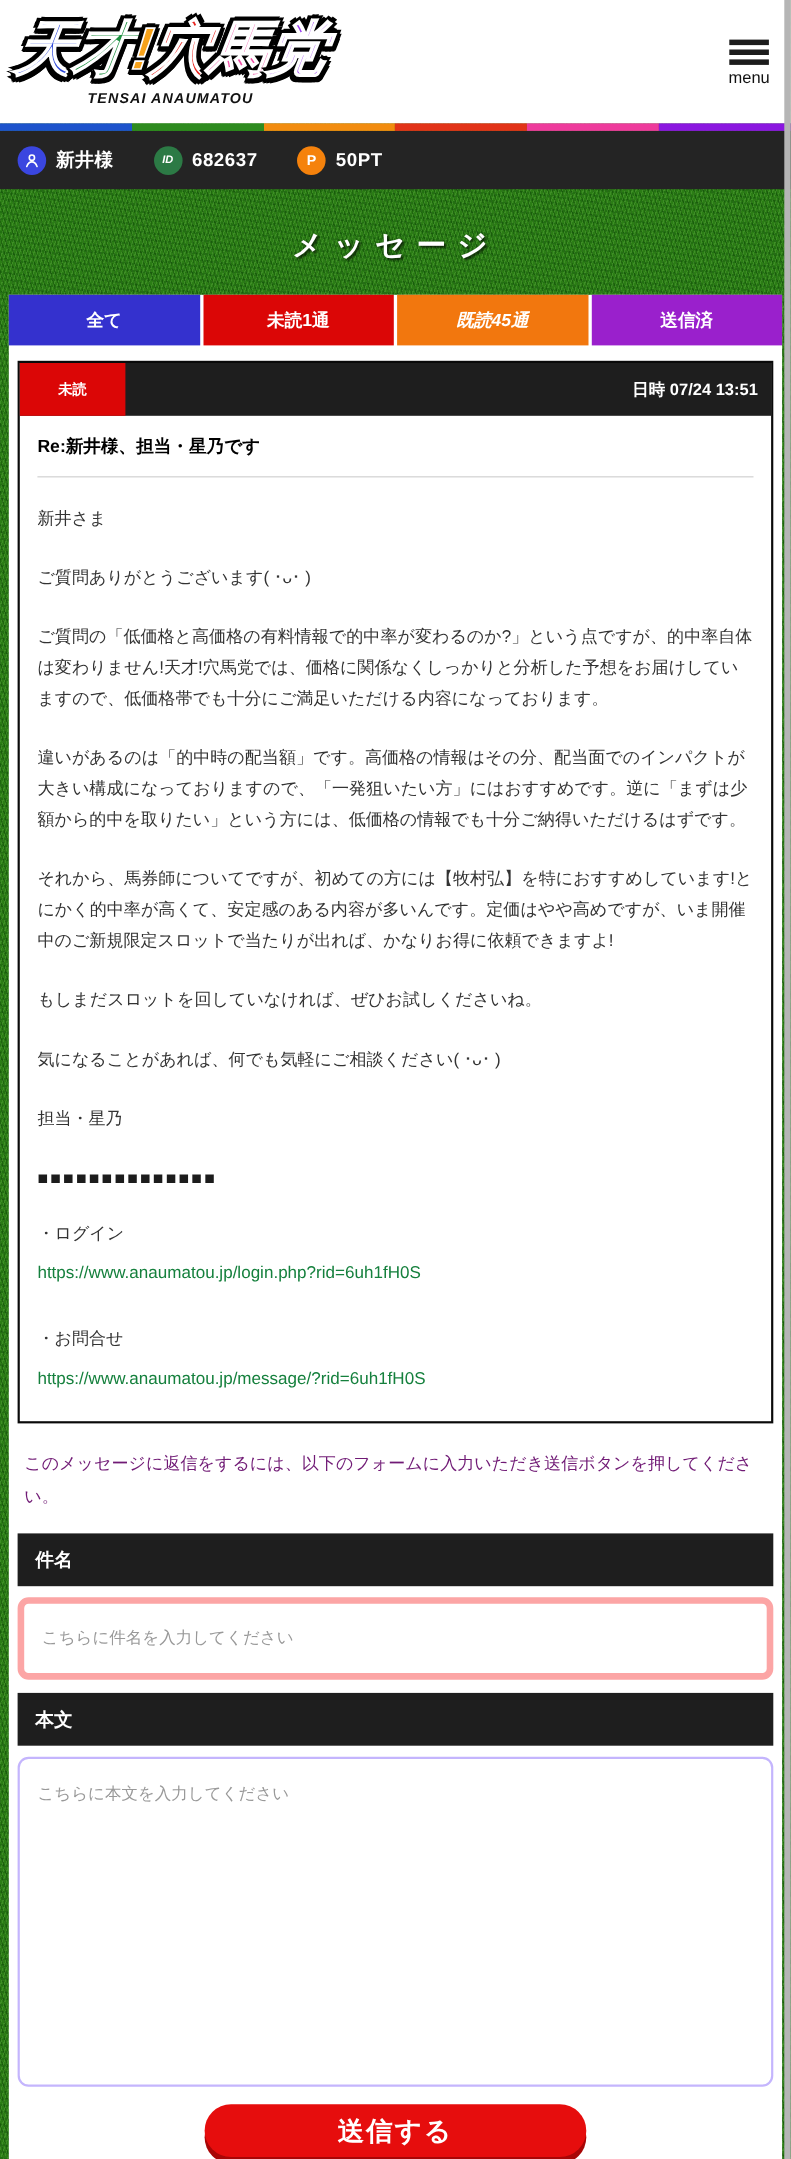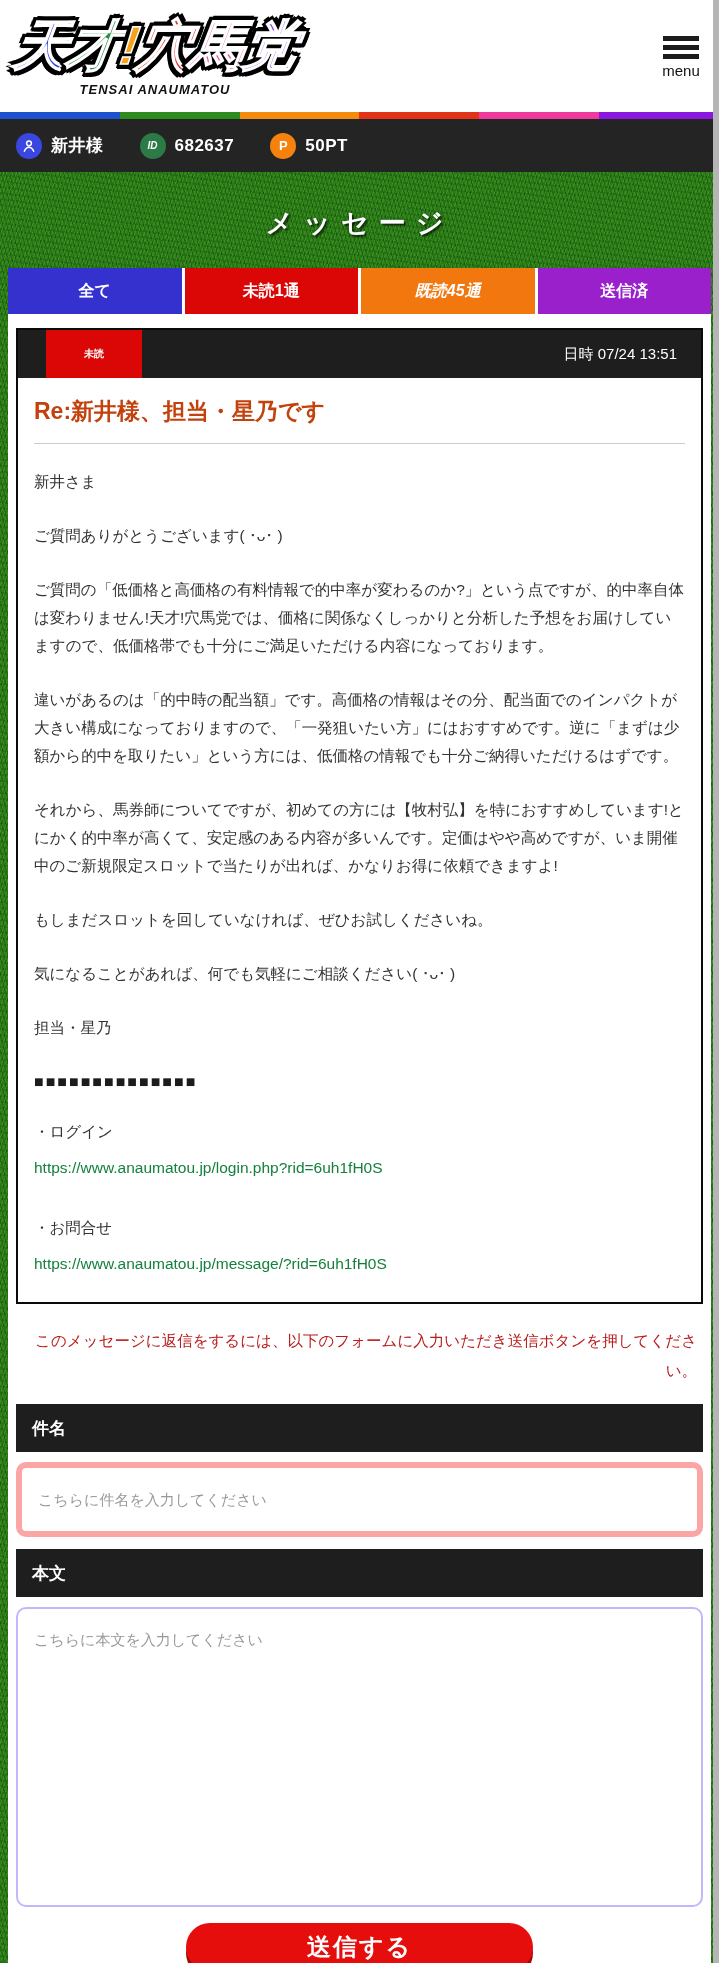--- a/index.html
+++ b/index.html
@@ -70,39 +70,39 @@
     flex:1; height:46px; display:flex; align-items:center; justify-content:center;
     color:#fff; font-size:16px; font-weight:bold; cursor:pointer;
   }
 
   
   .msg-card{ margin:14px 8px 0; border:2px solid #0a0a0a; background:#fff; }
   .msg-card-header{
     height:48px; background:#1e1e1e; display:flex; align-items:center; justify-content:space-between;
   }
   .status-badge{
-    width:96px; height:48px; background:#db0606; color:#fff; font-size:10px; font-weight:bold;
-    display:flex; align-items:center; justify-content:center; flex:0 0 auto;margin-left:28px;
-  }
-  .msg-date{ color:#fff; font-size:15px; font-weight:normal; padding-right:24px; }
+    width:96px; height:48px; background:#db0606; color:#fff; font-size:13px; font-weight:bold;
+    display:flex; align-items:center; justify-content:center; flex:0 0 auto;
+  }
+  .msg-date{ color:#fff; font-size:15px; font-weight:bold; padding-right:12px; }
   .msg-card-body{ padding:18px 16px 24px; }
-  .msg-subject{ font-size:23px; font-weight:bold; color:#c2410c; margin-bottom:16px; }
+  .msg-subject{ font-size:16px; font-weight:bold; color:#000000; margin-bottom:16px; }
   .msg-divider{ border:none; border-top:1px solid #ccc; margin-bottom:24px; }
   .msg-text, .msg-bullet, .msg-squares{ font-size:15.5px; color:#333; line-height:28px; }
   .msg-text{ margin-bottom:26px; }
   .msg-squares{ margin-bottom:22px; color:#1c1c1c; letter-spacing:2px; font-size:16px; }
   .msg-bullet{ margin-bottom:8px; }
   a.msg-link{
     display:block; font-size:15.5px; line-height:28px; color:#15803d;
     text-decoration:none; word-break:break-all; margin-bottom:32px;
   }
   a.msg-link:last-child{ margin-bottom:0; }
 
   
-  .reply-instruction{ padding:22px 14px 6px; font-size:15.5px; line-height:30px; color:#b91c1c;text-align:right; }
+  .reply-instruction{ padding:22px 14px 6px; font-size:15.5px; line-height:30px; color:#701a75; }
   .field-label{
     margin:12px 8px 0; height:48px; background:#1e1e1e; color:#fff;
     font-size:17px; font-weight:bold; display:flex; align-items:center; padding-left:16px;
   }
   .subject-input{
     display:block; width:687px; margin:10px 8px 2px; height:75px;
     border:6px solid #fca5a5; border-radius:10px; padding:0 16px;
     font-size:15px; font-family:inherit; color:#333; outline:none; background:#fff;
   }
   .body-textarea{

